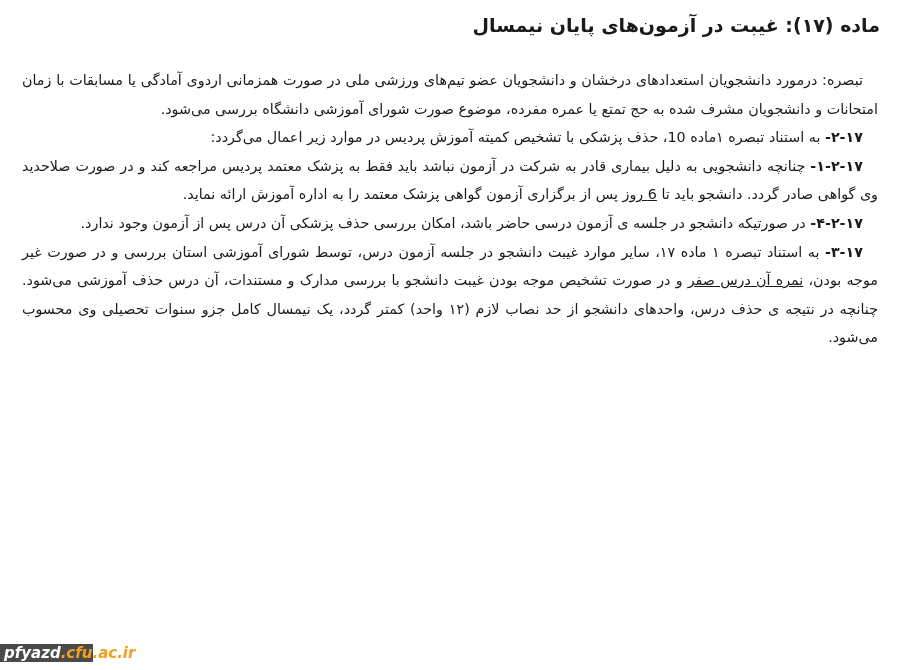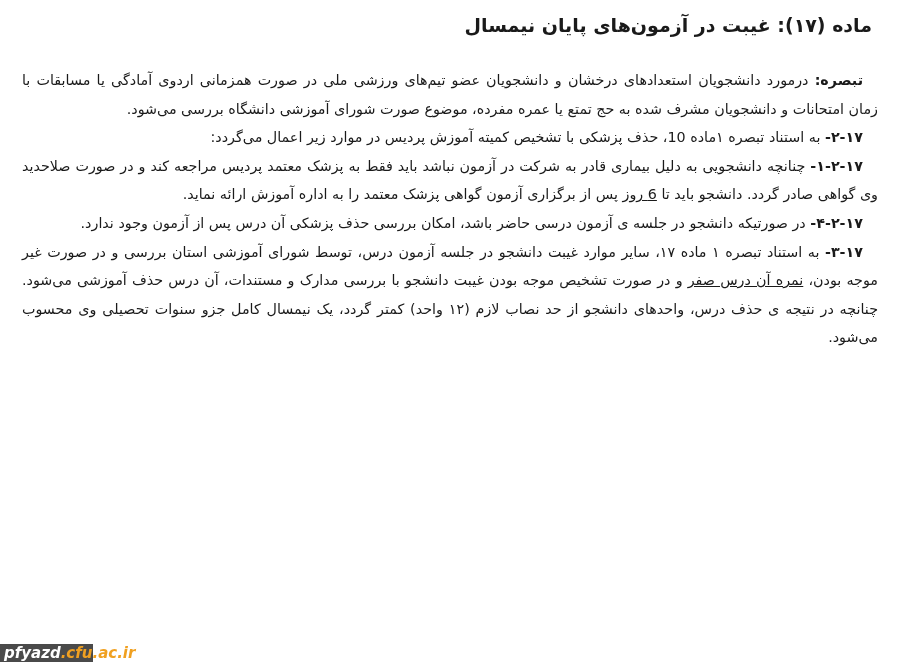--- a/index.html
+++ b/index.html
@@ -28,21 +28,21 @@
     top: 10px;
     width: 860px;
     text-align: right;
     font-weight: bold;
     font-size: 19px;
     line-height: 30px;
     padding-right: 0;
   }
   .title-inner {
     display: inline-block;
-    margin-right: 8px;
+    margin-right: 0;
     text-align: center;
   }
   .content {
     position: absolute;
     right: 22px;
     left: 22px;
     top: 66px;
     font-size: 14.3px;
     line-height: 28.6px;
     text-align: justify;
@@ -50,21 +50,21 @@
   }
   .para {
     margin: 0;
     padding: 0;
     text-indent: 15px;
   }
   .num {
     font-weight: bold;
   }
   .label-bold {
-    font-weight: bold;
+    font-weight: normal;
   }
   .ul {
     text-decoration: underline;
   }
   .watermark {
     position: absolute;
     left: 0;
     top: 644px;
     width: 93px;
     height: 18px;

